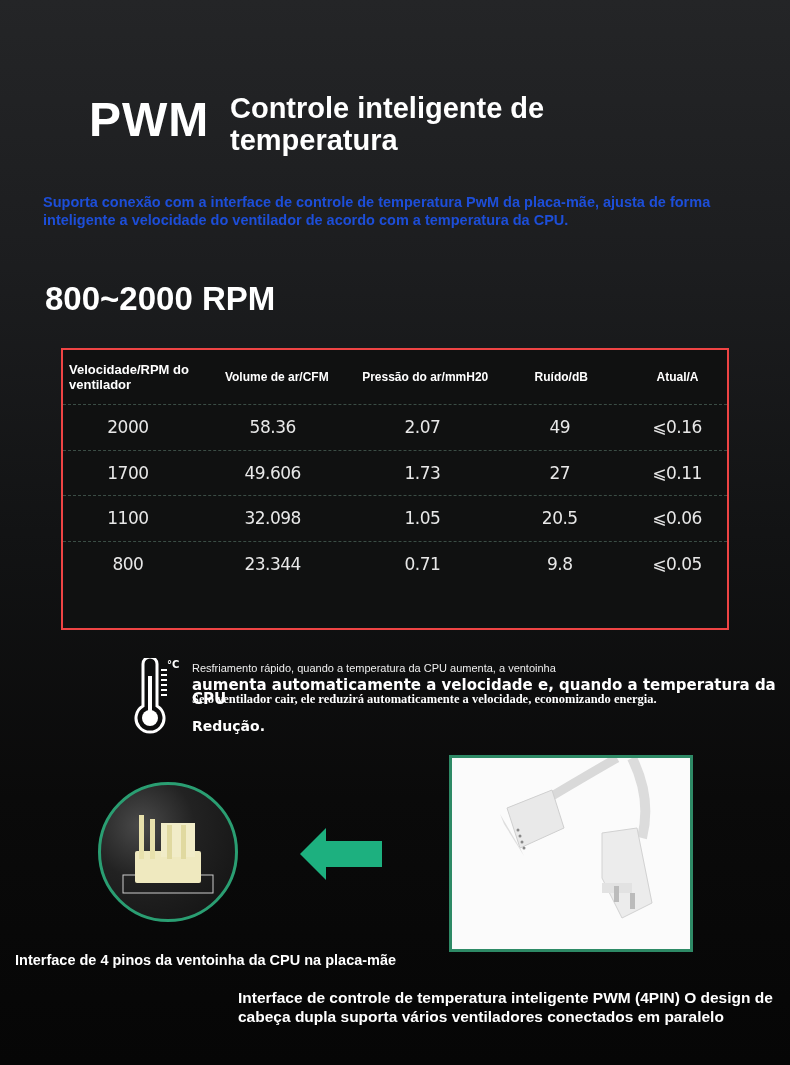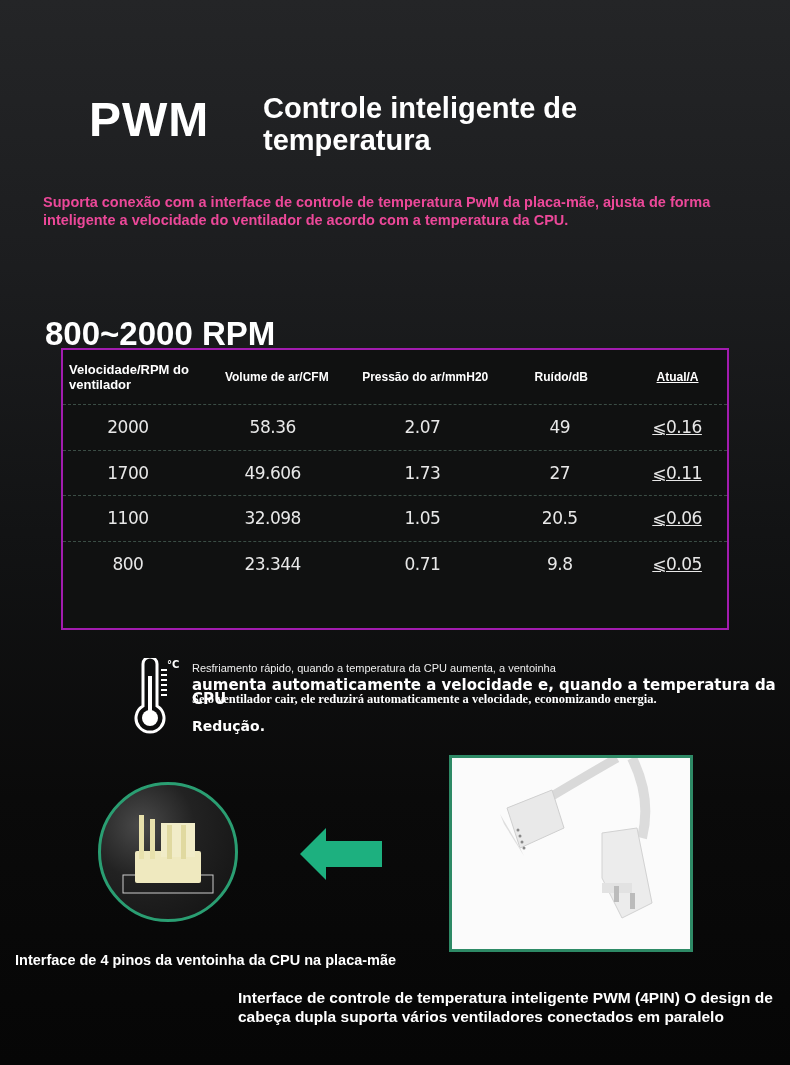--- a/index.html
+++ b/index.html
@@ -5,32 +5,32 @@
   html, body { margin: 0; padding: 0; }
   body {
     width: 790px; height: 1065px; overflow: hidden;
     background: linear-gradient(180deg, #242527 0%, #1c1d1f 25%, #121314 50%, #0a0a0a 75%, #060606 100%);
     color: #fff;
     font-family: "Liberation Sans", "DejaVu Sans", sans-serif;
     position: relative;
   }
   .abs { position: absolute; }
   .pwm { left: 45px; top: 92px; font-size: 48px; font-weight: bold; letter-spacing: 1px; margin-left: 44px; }
-  .title { left: 230px; top: 92px; font-size: 29px; font-weight: bold; line-height: 32px; width: 380px; margin-left: 33px; }
-  .desc { left: 43px; top: 193px; font-size: 14.5px; font-weight: bold; line-height: 18px; width: 730px; color: #ec4899; }
-  .rpm { left: 45px; top: 280px; font-size: 33px; font-weight: bold; margin-top: 35px; }
+  .title { left: 230px; top: 92px; font-size: 29px; font-weight: bold; line-height: 32px; width: 380px; }
+  .desc { left: 43px; top: 193px; font-size: 14.5px; font-weight: bold; line-height: 18px; width: 730px; color: #1d4ed8; }
+  .rpm { left: 45px; top: 280px; font-size: 33px; font-weight: bold; }
   .table {
     left: 61px; top: 348px; width: 668px; height: 282px;
-    border: 2px solid #a21caf; box-sizing: border-box; background: #101111;
+    border: 2px solid #ef4444; box-sizing: border-box; background: #101111;
   }
   .row { display: flex; align-items: center; height: 45.5px; border-top: 1px dashed #3b4d45; box-sizing: border-box; }
   .row.head { height: 54px; border-top: none; }
   .cell { text-align: center; font-size: 17px; color: #e8e8e8; font-family: "DejaVu Sans", sans-serif; font-weight: normal; letter-spacing: -0.5px; }
   .head .cell { font-size: 12px; font-weight: bold; color: #fff; font-family: "Liberation Sans", sans-serif; letter-spacing: 0; }
-  .c0 { width: 130px; } .c1 { width: 160px; } .c2 { width: 140px; } .c3 { width: 135px; } .c4 { width: 100px; text-decoration: underline; }
+  .c0 { width: 130px; } .c1 { width: 160px; } .c2 { width: 140px; } .c3 { width: 135px; } .c4 { width: 100px; }
   .head .c0 { text-align: left; padding-left: 6px; line-height: 15px; font-size: 13px; }
   .thermo { left: 133px; top: 658px; width: 52px; height: 78px; }
   .note-small { left: 192px; top: 662px; font-size: 11px; font-weight: normal; color: #eee; }
   .note-big { left: 192px; top: 678px; font-size: 15px; font-weight: bold; line-height: 14px; font-family: "DejaVu Sans", sans-serif; }
   .note-mid { left: 192px; top: 692px; font-size: 12.5px; font-weight: bold; line-height: 14px; width: 540px; font-family: Liberation Serif, serif; }
   .note-red { left: 192px; top: 718px; font-size: 14px; font-weight: bold; font-family: "DejaVu Sans", sans-serif; }
   .circle {
     left: 98px; top: 782px; width: 140px; height: 140px; border-radius: 50%;
     border: 3px solid #2a9e72; box-sizing: border-box; overflow: hidden;
     background: radial-gradient(circle at 30% 30%, #4a4a4a 0%, #222 40%, #111 100%);

